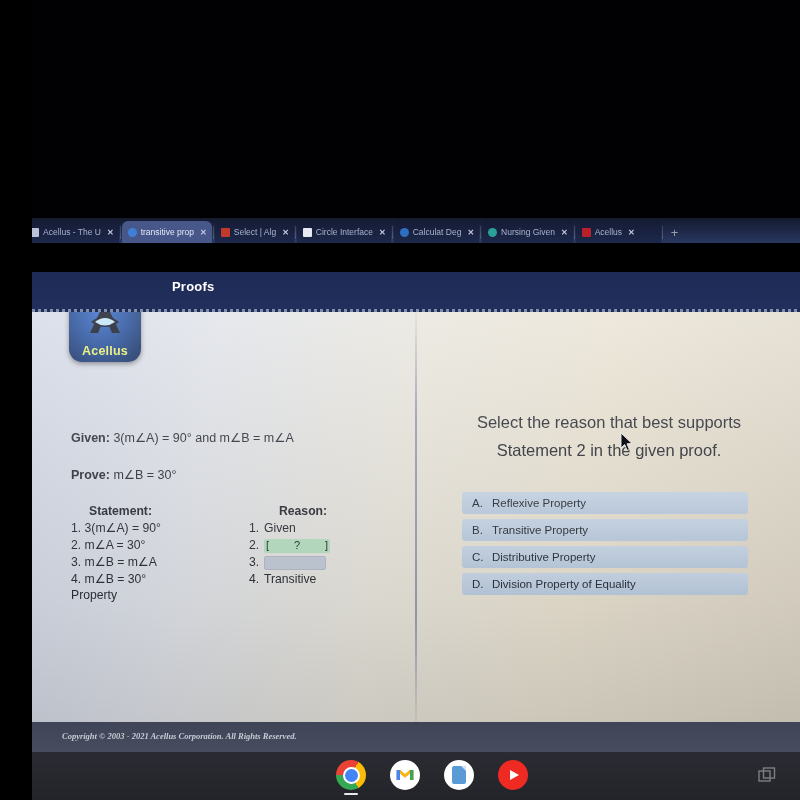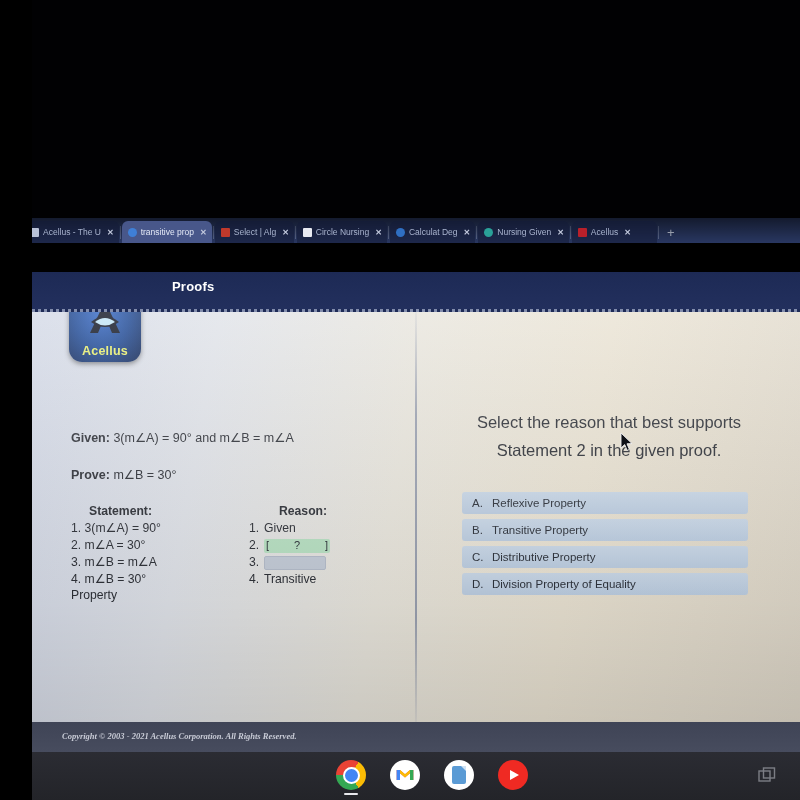--- a/index.html
+++ b/index.html
@@ -433,21 +433,21 @@
     </div>
     <div class="tab-sep"></div>
     <div class="tab inactive">
       <span class="favicon sq" style="background:#c0392b"></span>
       <span class="tab-title">Select | Alg</span>
       <span class="tab-close">✕</span>
     </div>
     <div class="tab-sep"></div>
     <div class="tab inactive">
       <span class="favicon sq" style="background:#e8eaf2"></span>
-      <span class="tab-title">Circle Nursing</span>
+      <span class="tab-title">Circle Interface</span>
       <span class="tab-close">✕</span>
     </div>
     <div class="tab-sep"></div>
     <div class="tab inactive">
       <span class="favicon" style="background:#2f6fc2"></span>
       <span class="tab-title">Calculat Deg</span>
       <span class="tab-close">✕</span>
     </div>
     <div class="tab-sep"></div>
     <div class="tab inactive">

